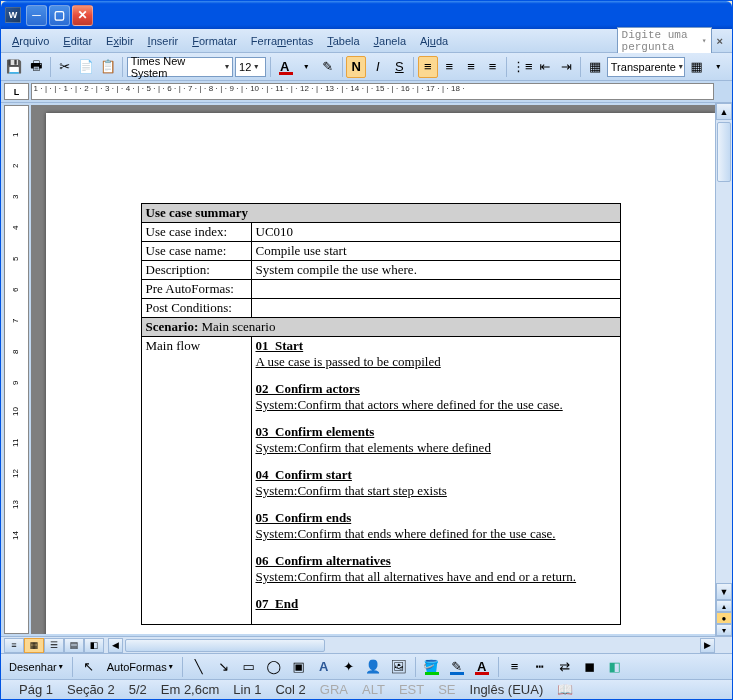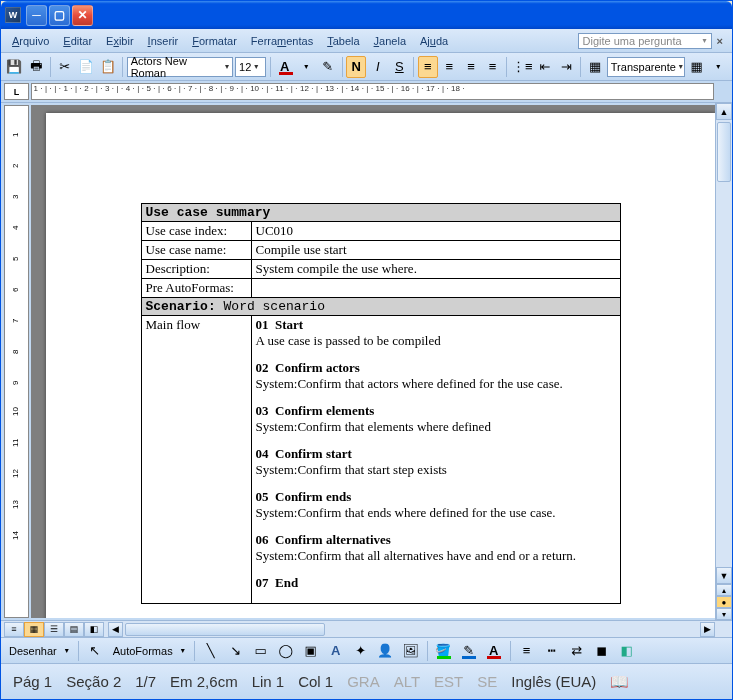--- a/index.html
+++ b/index.html
@@ -11,21 +11,21 @@
 .titlebar-icon { width: 16px; height: 16px; background: linear-gradient(135deg,#2b5797,#1e3a5f); margin-right: 5px; border: 1px solid #fff3; display:flex; align-items:center; justify-content:center; font-size:9px; font-weight:bold; color:#fff;}
 .titlebar-text { flex: 1; text-shadow: 1px 1px 1px rgba(0,0,0,0.3); }
 .win-btns { display: flex; gap: 2px; }
 .win-btn { width: 21px; height: 21px; border-radius: 3px; border: 1px solid #fff5; display: flex; align-items: center; justify-content: center; font-weight: bold; font-size: 12px; cursor: pointer; }
 .win-min, .win-max { background: linear-gradient(to bottom,#4a8fe7,#2b6cd4); color:#fff; }
 .win-close { background: linear-gradient(to bottom,#f5906f,#e74c3c,#c0392b); color:#fff; }
 
 .menubar { height: 24px; background: linear-gradient(to bottom,#dbe9fa,#c2d9f2); display: flex; align-items: center; padding: 0 4px; border-bottom: 1px solid #9db8d9; }
 .menu-item { padding: 3px 7px; cursor: pointer; color: #1a3e6e; }
 .menu-item u { text-decoration: underline; }
-.help-box { margin-left: auto; border: 1px solid #7a9cc5; background:#fff; padding: 1px 4px; width: 134px; color:#888; font-size:11px; display:flex; align-items:center; justify-content:space-between;}
+.help-box { margin-left: auto; border: 1px solid #7a9cc5; background:#fff; padding: 1px 4px; width: 95px; color:#888; font-size:11px; display:flex; align-items:center; justify-content:space-between;font-family:Liberation Mono, monospace;}
 .menu-close { padding: 0 5px; color:#555; font-weight:bold; cursor:pointer; }
 
 .toolbar { height: 28px; background: linear-gradient(to bottom,#dbe9fa,#c2d9f2); display: flex; align-items: center; padding: 0 4px; gap: 2px; border-bottom: 1px solid #9db8d9; }
 .tbtn { width: 22px; height: 22px; display:flex; align-items:center; justify-content:center; cursor:pointer; border:1px solid transparent; border-radius:2px; font-size:13px;}
 .tbtn.active { background:#fcd890; border-color:#e8a33d; }
 .sep { width:1px; height:20px; background:#9db8d9; margin:0 2px; }
 .dropdown { border:1px solid #7a9cc5; background:#fff; padding:1px 3px; display:flex; align-items:center; gap:3px; font-size:11px; height:20px;}
 .dropdown .arrow { font-size:8px; color:#333; }
 .font-color-btn { position:relative; display:flex; align-items:center; }
 .color-bar { position:absolute; bottom:2px; left:3px; width:14px; height:3px; }
@@ -38,47 +38,47 @@
 .workspace { flex:1; display:flex; background:#c2d9f2; overflow:hidden; position:relative;}
 .vruler { width:25px; background:#fff; border:1px solid #888; margin:2px 0 2px 3px; position:relative; font-size:8px; overflow:hidden;}
 .vruler-content { position:absolute; top:0; left:6px; }
 .vnum { display:block; transform:rotate(-90deg); margin:22px 0; }
 
 .doc-scroll { flex:1; background:#7f7f7f; margin:2px; overflow:hidden; position:relative;}
 .page { background:#fff; width:670px; margin:8px auto 0; min-height:900px; box-shadow:0 0 4px rgba(0,0,0,0.5); padding:90px 95px 20px 95px; }
 
 .uc-table { width:100%; border-collapse:collapse; font-family:"Times New Roman",serif; font-size:13px;}
 .uc-table td { border:1px solid #000; padding:1px 4px; vertical-align:top;}
-.uc-table .hdr { background:#d0d0d0; font-weight:bold;font-family:Liberation Mono, monospace; }
+.uc-table .hdr { background:#d0d0d0; font-weight:bold; }
 .uc-table .label { width:110px; }
 .flow-cell { padding:2px 4px;}
-.flow-step { margin-bottom:11px; }
+.flow-step { margin-bottom:11px;text-decoration:underline; }
 .flow-step .st { font-weight:bold; }
 
 .vscroll { position:absolute; right:0; top:0; bottom:0; width:17px; background:#d6e4f5; border-left:1px solid #9db8d9; display:flex; flex-direction:column;}
 .sbtn { height:17px; background:linear-gradient(#eaf2fb,#c2d9f2); border:1px solid #9db8d9; display:flex;align-items:center;justify-content:center; font-size:9px; cursor:pointer;}
 .strack { flex:1; position:relative; }
 .sthumb { position:absolute; left:1px; right:1px; top:2px; height:60px; background:linear-gradient(to right,#eaf2fb,#c2d9f2); border:1px solid #9db8d9; border-radius:2px;}
 .navbtns { display:flex; flex-direction:column;}
 .nbtn{ height:12px; background:linear-gradient(#eaf2fb,#c2d9f2); border:1px solid #9db8d9; display:flex;align-items:center;justify-content:center;font-size:8px;cursor:pointer;}
 .nbtn.mid{background:#ffd77a;}
 
 .bottombar { height:17px; background:#d6e4f5; border-top:1px solid #9db8d9; display:flex; align-items:center;}
 .view-btns { display:flex; margin-left:3px;}
 .vbtn { width:20px; height:15px; border:1px solid #9db8d9; background:linear-gradient(#eaf2fb,#c2d9f2); display:flex;align-items:center;justify-content:center;font-size:9px;cursor:pointer;}
 .vbtn.active{background:#fcd890;border-color:#e8a33d;}
 .hscroll { flex:1; height:15px; background:#d6e4f5; display:flex; margin:0 17px 0 4px;}
 .hsbtn{width:15px;background:linear-gradient(#eaf2fb,#c2d9f2);border:1px solid #9db8d9;display:flex;align-items:center;justify-content:center;font-size:9px;cursor:pointer;}
 .hstrack{flex:1;position:relative;}
 .hsthumb{position:absolute;top:1px;bottom:1px;left:2px;width:200px;background:linear-gradient(#eaf2fb,#c2d9f2);border:1px solid #9db8d9;border-radius:2px;}
 
 .drawbar { height:26px; background:linear-gradient(to bottom,#dbe9fa,#c2d9f2); border-top:1px solid #9db8d9; display:flex; align-items:center; padding:0 4px; gap:3px;}
-.draw-label{padding:2px 4px;cursor:pointer;display:flex;align-items:center;gap:8px;}
-
-.statusbar { height:36px; background:linear-gradient(to bottom,#dbe9fa,#c2d9f2); border-top:1px solid #9db8d9; display:flex; align-items:center; padding:0 12px; gap:14px; color:#333; font-size:15px;}
+.draw-label{padding:2px 4px;cursor:pointer;display:flex;align-items:center;gap:2px;}
+
+.statusbar { height:20px; background:linear-gradient(to bottom,#dbe9fa,#c2d9f2); border-top:1px solid #9db8d9; display:flex; align-items:center; padding:0 18px; gap:14px; color:#333; font-size:13px;}
 .status-seg{white-space:nowrap;}
 .status-dim{color:#aaa;}
 </style>
 </head>
 <body>
 
 <div class="window">
   <div class="titlebar">
     <div class="titlebar-icon">W</div>
     <div class="win-btns">
@@ -107,21 +107,21 @@
 
   <div class="toolbar">
     <div class="tbtn">💾</div>
     <div class="tbtn">🖶</div>
     <div class="sep"></div>
     <div class="tbtn">✂</div>
     <div class="tbtn">📄</div>
     <div class="tbtn">📋</div>
     <div class="sep"></div>
     <div class="dropdown" style="width:120px;">
-        <span>Actors New Roman</span>
+        <span>Times New System</span>
         <span class="arrow">▾</span>
       </div>
     <div class="dropdown" style="width:34px;">
         <span>12</span>
         <span class="arrow">▾</span>
       </div>
     <div class="sep"></div>
     <div class="tbtn font-color-btn">
         <b>A</b>
         <div class="color-bar" style="background:#c00;"></div>
@@ -202,24 +202,28 @@
                 <td>Compile use start</td>
               </tr>
               <tr>
                 <td class="label">Description:</td>
                 <td>System compile the use where.</td>
               </tr>
               <tr>
                 <td class="label">Pre AutoFormas:</td>
                 <td></td>
               </tr>
+              <tr>
+                <td class="label">Post Conditions:</td>
+                <td></td>
+              </tr>
             </tbody>
           <tbody>
               <tr>
-                <td class="hdr" colspan="2"><span>Scenario:</span> <span style="font-weight:normal;">Word scenario</span></td>
+                <td class="hdr" colspan="2"><span>Scenario:</span> <span style="font-weight:normal;">Main scenario</span></td>
               </tr>
           <tr>
             <td class="label">Main flow</td>
             <td class="flow-cell" id="flow-cell">
                   <div class="flow-step"><span class="st">01&nbsp;&nbsp;Start</span><br>A use case is passed to be compiled</div>
                   <div class="flow-step"><span class="st">02&nbsp;&nbsp;Confirm actors</span><br>System:Confirm that actors where defined for the use case.</div>
                   <div class="flow-step"><span class="st">03&nbsp;&nbsp;Confirm elements</span><br>System:Confirm that elements where defined</div>
                   <div class="flow-step"><span class="st">04&nbsp;&nbsp;Confirm start</span><br>System:Confirm that start step exists</div>
                   <div class="flow-step"><span class="st">05&nbsp;&nbsp;Confirm ends</span><br>System:Confirm that ends where defined for the use case.</div>
                   <div class="flow-step"><span class="st">06&nbsp;&nbsp;Confirm alternatives</span><br>System:Confirm that all alternatives have and end or a return.</div>
@@ -294,24 +298,24 @@
     <div class="tbtn">≡</div>
     <div class="tbtn">┅</div>
     <div class="tbtn">⇄</div>
     <div class="tbtn">◼</div>
     <div class="tbtn" style="color:#2a8;">◧</div>
   </div>
 
   <div class="statusbar">
     <span class="status-seg">Pág 1</span>
     <span class="status-seg">Seção 2</span>
-    <span class="status-seg">1/7</span>
+    <span class="status-seg">5/2</span>
     <span class="status-seg">Em 2,6cm</span>
     <span class="status-seg">Lin 1</span>
-    <span class="status-seg">Col 1</span>
+    <span class="status-seg">Col 2</span>
     <span class="status-seg status-dim">GRA</span>
     <span class="status-seg status-dim">ALT</span>
     <span class="status-seg status-dim">EST</span>
     <span class="status-seg status-dim">SE</span>
     <span class="status-seg">Inglês (EUA)</span>
     <span class="status-seg">📖</span>
   </div>
 </div>
 
 </body></html>

